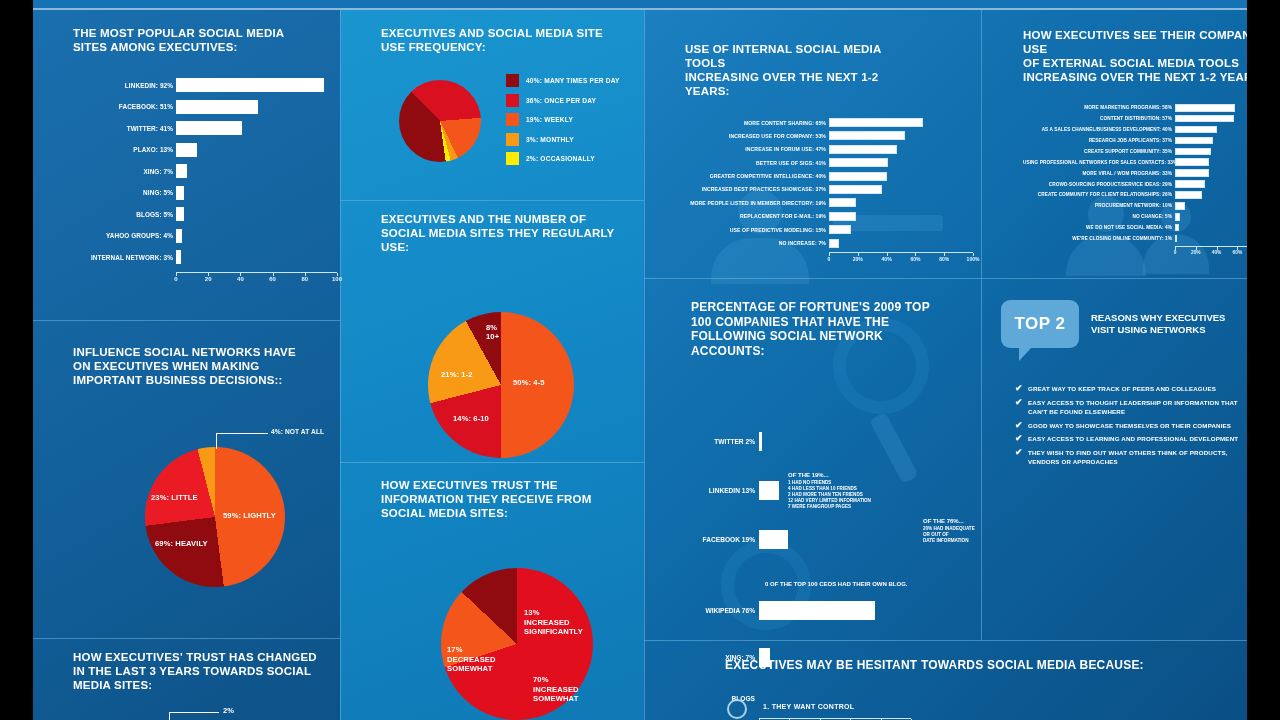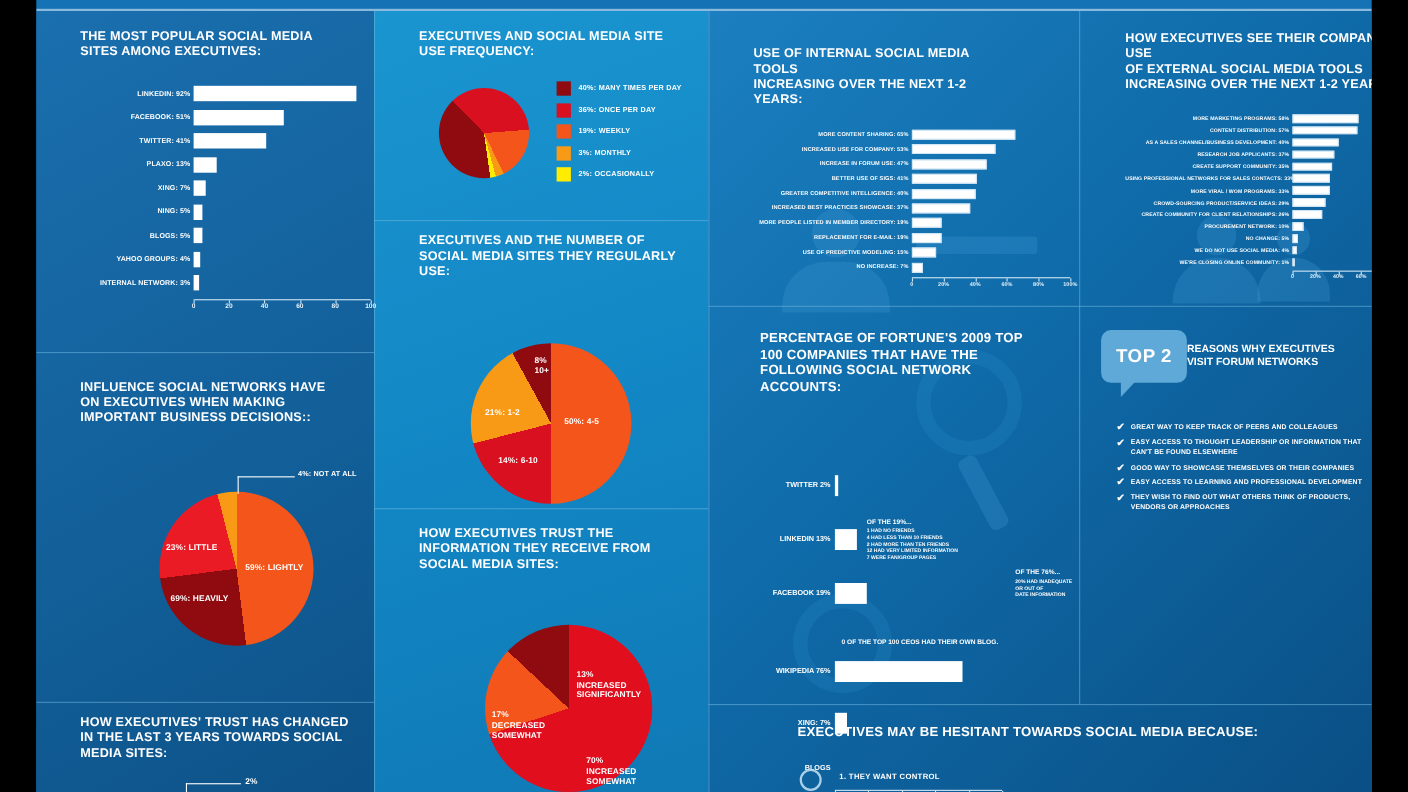--- a/index.html
+++ b/index.html
@@ -275,21 +275,21 @@
       <span class="pie-label" style="left:105px;top:70px;line-height:8.5px;">8%<br>10+</span>
     </div>
   </div>
 
   <div class="panel" style="left:348px;top:478px;width:250px;">
     <h2 class="title" style="width:240px;">HOW EXECUTIVES TRUST THE INFORMATION THEY RECEIVE FROM SOCIAL MEDIA SITES:</h2>
     <div style="position:relative;height:200px;">
       <div class="pie" id="pie-trust" style="position: absolute; left: 60px; top: 48px; width: 152px; height: 152px; background: conic-gradient(rgb(225, 14, 30) 0deg, rgb(225, 14, 30) 252deg, rgb(244, 85, 26) 252deg, rgb(244, 85, 26) 313.2deg, rgb(143, 11, 16) 313.2deg, rgb(143, 11, 16) 360deg);"></div>
       <span class="pie-label" style="left:143px;top:88px;line-height:9.5px;">13%<br>INCREASED<br>SIGNIFICANTLY</span>
       <span class="pie-label" style="left:66px;top:125px;line-height:9.5px;">17%<br>DECREASED<br>SOMEWHAT</span>
-      <span class="pie-label" style="left:152px;top:167px;line-height:9.5px;">70%<br>INCREASED<br>SOMEWHAT</span>
+      <span class="pie-label" style="left:152px;top:155px;line-height:9.5px;">70%<br>INCREASED<br>SOMEWHAT</span>
     </div>
   </div>
 
   <div class="panel" style="left:652px;top:28px;width:290px;">
     <h2 class="title" style="width:235px;">
       <br>
       <span>USE OF </span><b>INTERNAL</b><span> SOCIAL MEDIA TOOLS</span><br>
       <span>INCREASING OVER THE NEXT 1-2 YEARS:</span>
     </h2>
     <div style="margin-top:20px;position:relative;">
@@ -541,23 +541,23 @@
     <div class="annot" style="left:74px;top:281px;">
       <div class="a-head">0 OF THE TOP 100 CEOS HAD THEIR OWN BLOG.</div>
     </div>
   </div>
 
   <div class="panel" style="left:968px;top:300px;width:246px;">
     <div style="display:flex;align-items:flex-start;">
       <div class="bubble">
         <span>TOP 2</span>
       </div>
-      <div class="top5-head" style="margin-top:12px;">
+      <div class="top5-head" style="margin-left:12px;margin-top:12px;">
         <div>REASONS WHY EXECUTIVES</div>
-        <div>VISIT FORUM NETWORKS</div>
+        <div>VISIT USING NETWORKS</div>
       </div>
     </div>
     <div id="top5-list" style="margin-top:36px;margin-left:14px;">
         <div class="check-row">
           <div class="check">✔</div>
           <div class="check-txt" style="width: 212px;">GREAT WAY TO KEEP TRACK OF PEERS AND COLLEAGUES</div>
         </div>
         <div class="check-row">
           <div class="check">✔</div>
           <div class="check-txt" style="width: 212px;">EASY ACCESS TO THOUGHT LEADERSHIP OR INFORMATION THAT CAN'T BE FOUND ELSEWHERE</div>

